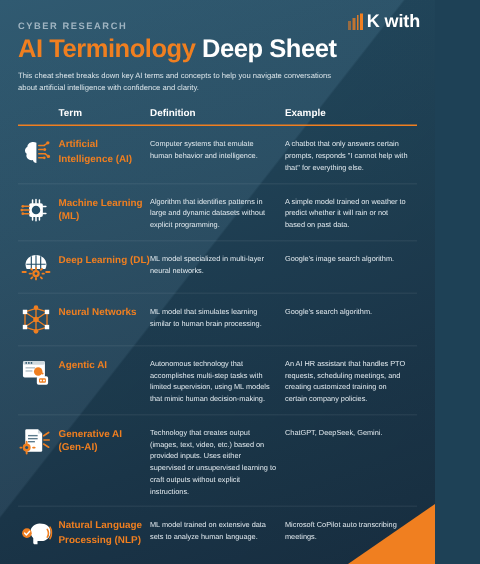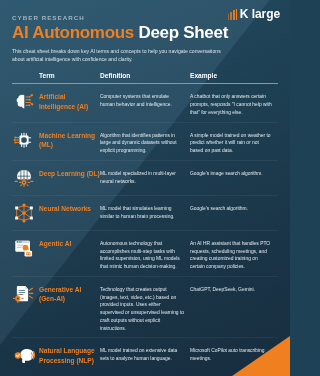--- a/index.html
+++ b/index.html
@@ -89,27 +89,27 @@
   <div class="header">
 
     <div class="logo">
       <span class="logo-bars">
         <i></i>
           <i></i>
           <i></i>
           <i></i>
       </span>
       <span class="logo-k">K</span>
-      <span class="logo-word">large</span>
+      <span class="logo-word">with</span>
     </div>
 
     <div class="eyebrow">CYBER RESEARCH</div>
 
     <h1 class="title">
-      <span class="accent">AI Autonomous</span>
+      <span class="accent">AI Terminology</span>
       <span class="plain">Deep Sheet</span>
     </h1>
 
     <p class="subtitle">This cheat sheet breaks down key AI terms and concepts to help you navigate conversations about artificial intelligence with confidence and clarity.</p>
   </div>
 
   <div class="table">
 
     <div class="thead">
       <div class="th-term">Term</div>

